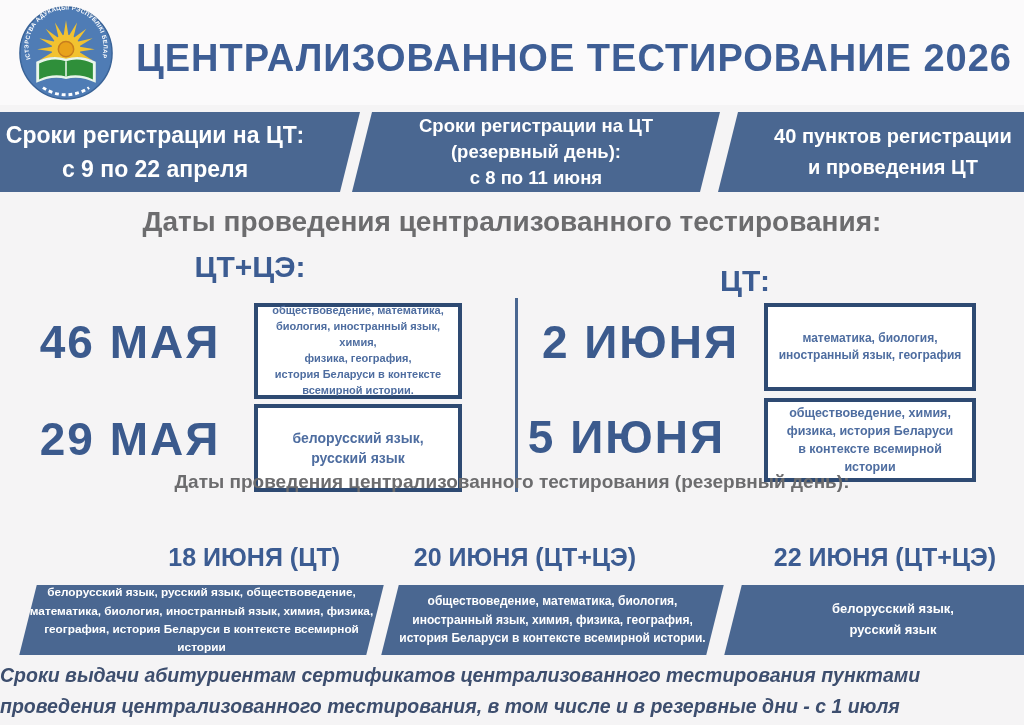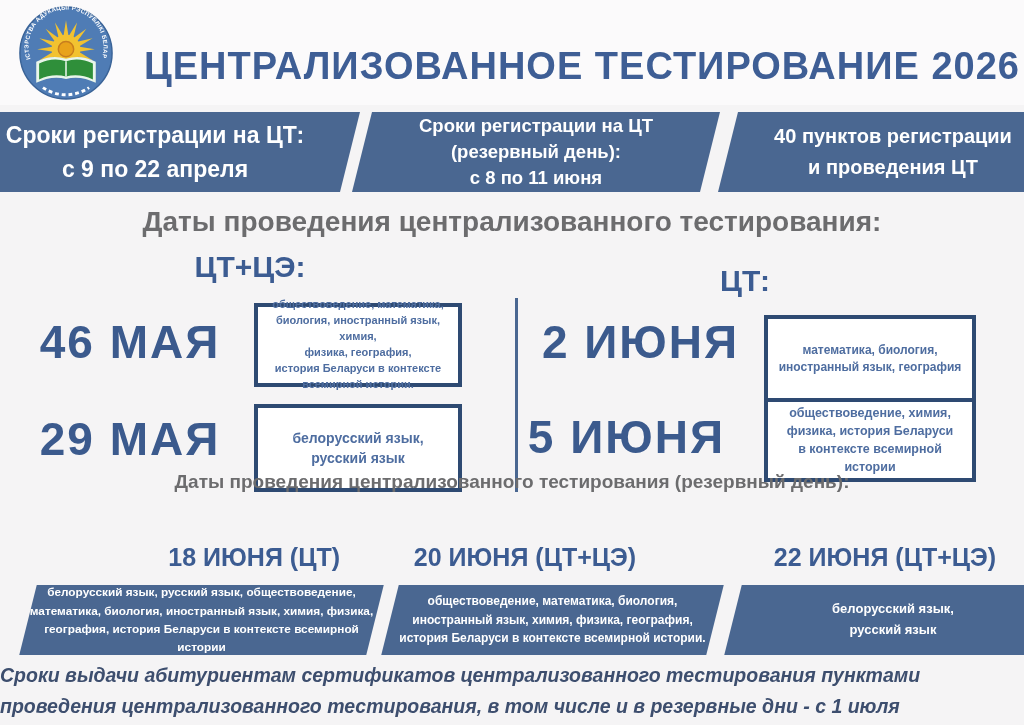--- a/index.html
+++ b/index.html
@@ -9,21 +9,21 @@
     background:#f5f4f5;
     overflow:hidden;
   }
   .poster{position:relative;width:1024px;height:725px;background:#f5f4f5;overflow:hidden;}
   .pre{white-space:pre-line;}
 
   
   .header{position:absolute;left:0;top:0;width:1024px;height:105px;background:#fbfafb;}
   .logo{position:absolute;left:14px;top:5px;width:104px;height:96px;}
   .title{
-    position:absolute;left:130px;top:24px;width:880px;height:60px;margin:12px;
+    position:absolute;left:130px;top:24px;width:880px;height:60px;margin:4px;
     display:flex;align-items:center;justify-content:center;
     font-size:38px;font-weight:800;letter-spacing:1px;color:#3e5e95;white-space:nowrap;
   }
 
   
   .banner-row{position:absolute;left:0;top:106px;width:1024px;height:92px;}
   .banner{position:absolute;top:6px;height:80px;display:flex;align-items:center;justify-content:center;
     text-align:center;color:#ffffff;font-weight:700;}
   .banner::before{content:"";position:absolute;inset:0;background:#4a6791;transform:skewX(-14deg);}
   .banner .pre{position:relative;z-index:1;}
@@ -49,22 +49,22 @@
     letter-spacing:2px;font-size:46px;white-space:nowrap;}
   .bd-26{left:20px;top:315px;width:220px;}
   .bd-29{left:20px;top:412px;width:220px;}
   .bd-2{left:528px;top:315px;width:225px;}
   .bd-5{left:500px;top:410px;width:225px;text-align:right;}
 
   
   .subox{position:absolute;background:#ffffff;border:4px solid #2e4a72;
     display:flex;align-items:center;justify-content:center;text-align:center;
     color:#4e6da0;font-weight:700;line-height:1.45;padding:2px 6px;box-sizing:border-box;}
-  .sb-1{left:254px;top:303px;width:208px;height:84px;font-size:11px;}
-  .sb-2{left:764px;top:303px;width:212px;height:88px;font-size:12px;margin-top:12px;}
+  .sb-1{left:254px;top:303px;width:208px;height:96px;font-size:11px;}
+  .sb-2{left:764px;top:303px;width:212px;height:88px;font-size:12px;}
   .sb-3{left:254px;top:404px;width:208px;height:88px;font-size:14px;}
   .sb-4{left:764px;top:398px;width:212px;height:84px;font-size:12.5px;}
 
   
   .rdate{position:absolute;top:543px;font-weight:800;color:#3c5c92;font-size:25px;
     text-align:center;white-space:nowrap;}
   .rd-1{left:60px;width:280px;text-align:right;}
   .rd-2{left:390px;width:270px;}
   .rd-3{left:750px;width:270px;}
 

